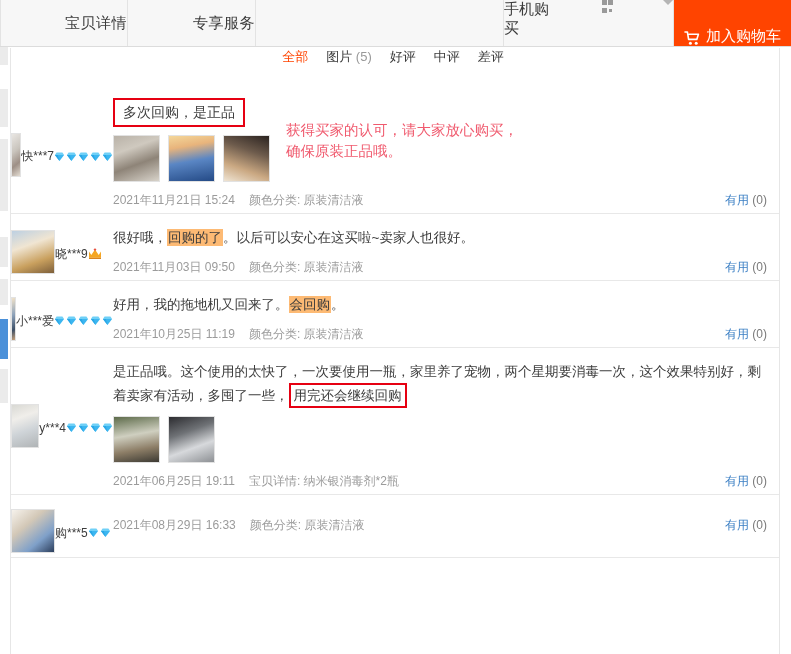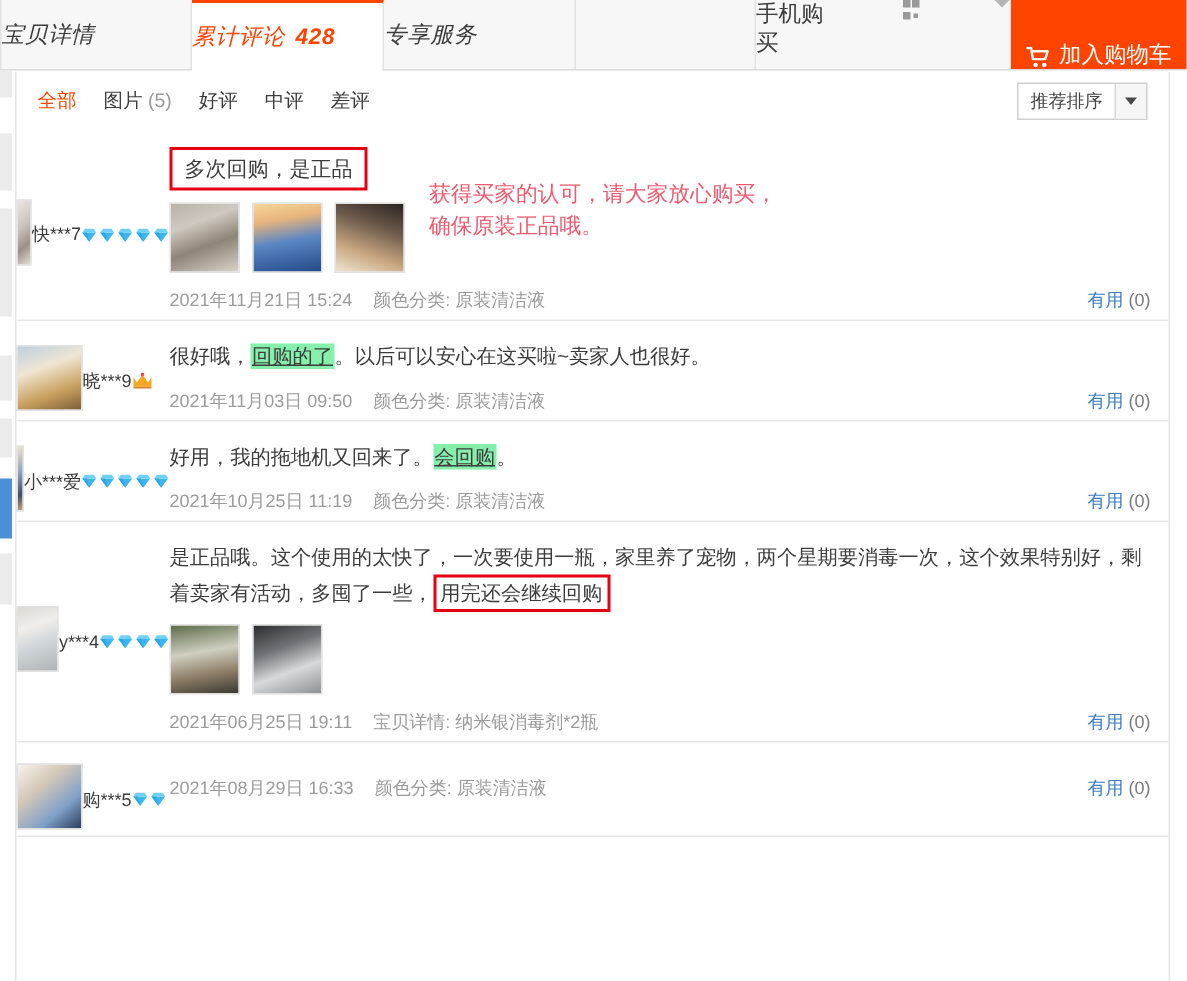--- a/index.html
+++ b/index.html
@@ -15,28 +15,27 @@
   
   .tabbar{
     position:absolute;left:0;top:0;width:791px;height:47px;
     background:#f7f7f7;
     border-bottom:1px solid #dcdcdc;
     box-sizing:border-box;
     display:flex;align-items:stretch;
   }
   .tab{
     width:128px;
-    display:flex;align-items:center;justify-content:flex-start;
+    display:flex;align-items:center;justify-content:flex-end;
     font-size:15px;color:#3c3c3c;
     border-right:1px solid #e3e3e3;
     background:#f7f7f7;
     box-sizing:border-box;
     cursor:pointer;
     letter-spacing:.5px;
-    font-style:italic;
   }
   .tab:first-child{border-left:1px solid #e3e3e3;}
   .tab.active{
     background:#fff;
     border-top:2px solid #ff4400;
     border-bottom:1px solid #fff;
     color:#ff4400;
     margin-bottom:-1px;
     height:48px;
     align-items:center;
@@ -73,21 +72,21 @@
   .cart-icon{
     display:inline-block;width:17px;height:15px;margin-right:5px;position:relative;
   }
   .cart-icon svg{display:block;}
 
   
   .filterbar{
     position:absolute;left:10px;top:48px;width:770px;height:38px;
     border-left:1px solid #e6e6e6;border-right:1px solid #e6e6e6;
     background:#fff;box-sizing:border-box;
-    display:flex;align-items:center;
+    display:flex;align-items:center;flex-direction:column;
   }
   .filters{display:flex;align-items:center;padding-left:14px;gap:0;}
   .filter{
     font-size:13px;color:#3c3c3c;margin-right:18px;cursor:pointer;white-space:nowrap;
   }
   .filter.active{color:#ff4400;}
   .filter .cnt{color:#999;}
   .sortbox{
     margin-left:auto;margin-right:14px;
     display:flex;align-items:stretch;height:23px;
@@ -140,21 +139,21 @@
   .gem{
     width:11px;height:11px;display:block;
   }
   .crown{width:14px;height:12px;display:block;}
 
   .rv-body{flex:1;padding-right:12px;position:relative;min-width:0;}
   .rv-text{
     font-size:13.5px;color:#3c3c3c;line-height:23px;
     padding-right:2px;word-break:break-all;
   }
-  .hl{background:#86efac;padding:1px 1px;text-decoration:underline;}
+  .hl{background:#fdba74;padding:1px 1px;}
   .boxed{
     border:2px solid #e60012;padding:1px 3px;display:inline-block;line-height:19px;
   }
   .boxed-title{
     border:2px solid #e60012;padding:3px 8px 4px 8px;display:inline-block;
     font-size:14px;color:#3c3c3c;line-height:18px;
   }
   .thumbs{display:flex;gap:8px;margin-top:8px;}
   .thumb{
     width:47px;height:47px;border:1px solid #e2e2e2;box-sizing:border-box;
@@ -198,24 +197,20 @@
   <div class="seg" style="top:190px;height:30px;"></div>
   <div class="seg" style="top:232px;height:26px;"></div>
   <div class="seg blue" style="top:272px;height:40px;"></div>
   <div class="seg" style="top:322px;height:34px;"></div>
 </div>
 
 <div class="tabbar">
   <div class="tab">
     <span>宝贝详情</span>
   </div>
-  <div class="tab active">
-    <span>累计评论</span>
-    <span class="tab-count">428</span>
-  </div>
   <div class="tab">
     <span>专享服务</span>
   </div>
   <div class="tab-spacer"></div>
   <div class="tab-phone">
     <span>手机购买</span>
     <span class="qr-glyph">
         <i class="a"></i>
         <i class="b"></i>
         <i class="c"></i>
@@ -246,26 +241,20 @@
     </span>
     <span class="filter">
       <span>好评</span>
     </span>
     <span class="filter">
       <span>中评</span>
     </span>
     <span class="filter">
       <span>差评</span>
     </span>
-  </div>
-  <div class="sortbox">
-    <span class="lbl">推荐排序</span>
-    <span class="arrowcell">
-        <span class="tri"></span>
-      </span>
   </div>
 </div>
 
 <div class="listwrap" id="review-list">
     <div class="review">
       <div class="rv-user">
         <div class="avatar">
           <div class="av-img img-e"></div>
         </div>
         <div class="uname">快***7</div>

